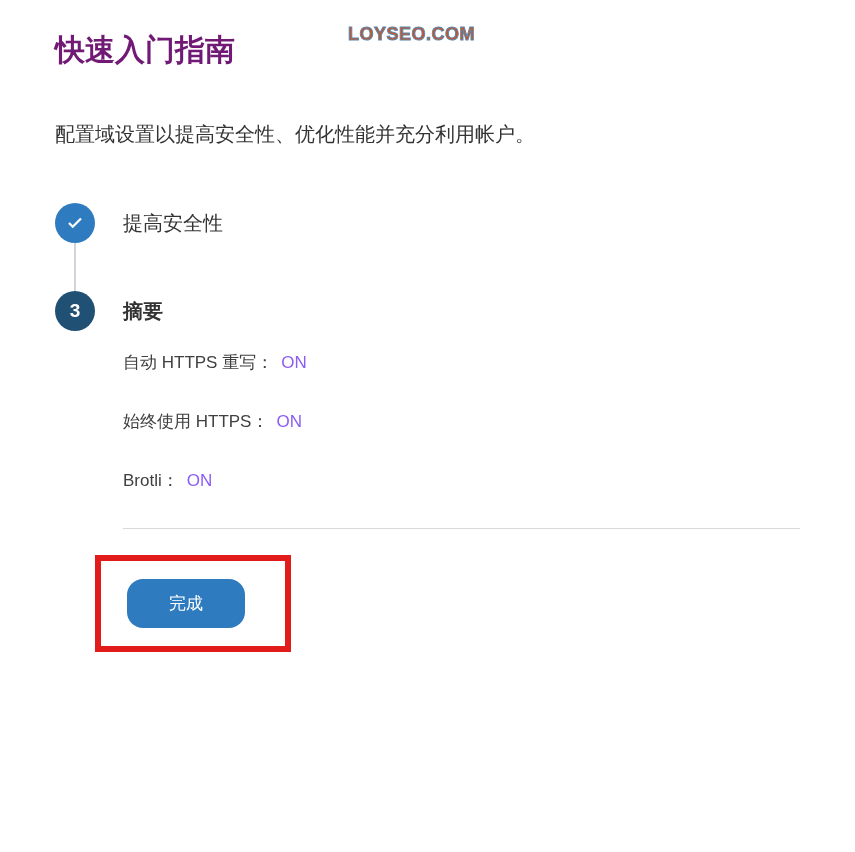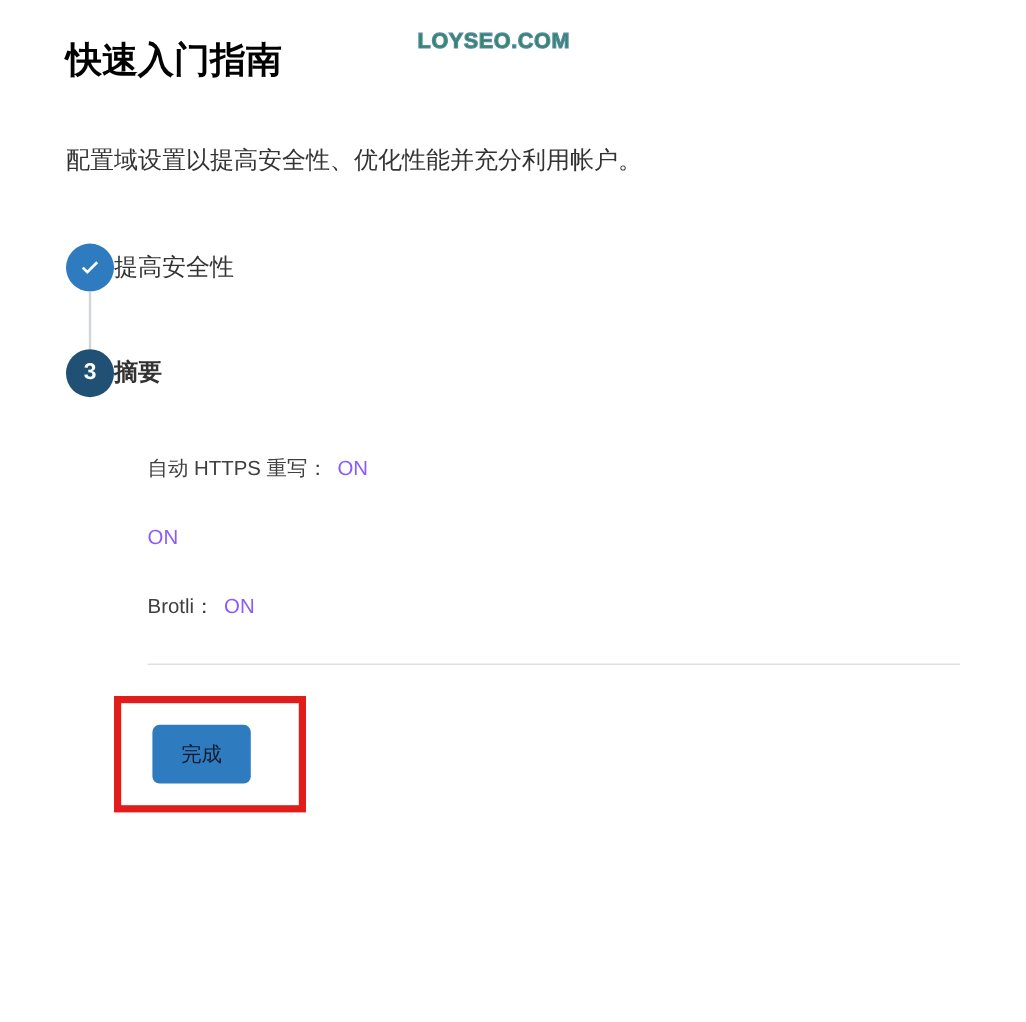--- a/index.html
+++ b/index.html
@@ -15,45 +15,46 @@
       position: relative;
       padding: 30px 55px;
     }
     .watermark {
       position: absolute;
       top: 24px;
       left: 348px;
       font-size: 18px;
       font-weight: bold;
       letter-spacing: 0.5px;
-      color: #15803d;
+      color: #c2410c;
       -webkit-text-stroke: 1px #4a7ba6;
       text-stroke: 1px #4a7ba6;
       opacity: 0.9;
       pointer-events: none;
     }
     .page-title {
       font-size: 30px;
       font-weight: 700;
-      color: #000000;
+      color: #701a75;
       margin-bottom: 48px;
     }
     .page-subtitle {
       font-size: 20px;
       color: #333333;
       margin-bottom: 54px;
       line-height: 1.5;
     }
     .steps {
       position: relative;
     }
     .step {
       display: flex;
       align-items: flex-start;
       position: relative;
+      gap: 28px;
     }
     .step-marker-col {
       width: 40px;
       display: flex;
       flex-direction: column;
       align-items: center;
     }
     .step-marker {
       width: 40px;
       height: 40px;
@@ -88,21 +89,21 @@
     }
     .check-svg {
       width: 18px;
       height: 18px;
       fill: none;
       stroke: #ffffff;
       stroke-width: 3;
     }
     .summary-body {
       margin-left: 68px;
-      margin-top: 48px;
+      margin-top: 20px;
     }
     .summary-row {
       display: flex;
       gap: 8px;
       font-size: 17px;
       color: #404040;
       margin-bottom: 36px;
       align-items: baseline;
     }
     .summary-key {
@@ -119,25 +120,25 @@
       margin-left: 68px;
     }
     .finish-wrap {
       margin-left: 40px;
       display: inline-block;
       border: 6px solid #e21b1b;
       padding: 18px 40px 18px 26px;
     }
     .finish-btn {
       background: #2f7bbf;
-      color: #0f172a;
+      color: #ffffff;
       border: none;
-      border-radius: 6px;
+      border-radius: 16px;
       font-size: 17px;
-      padding: 13px 24px;
+      padding: 13px 42px;
       cursor: pointer;
       font-family: inherit;
     }
   </style>
 </head>
 <body>
 
 
 
 <div class="watermark">LOYSEO.COM</div>
@@ -169,20 +170,21 @@
   </div>
 
 </div>
 
 <div class="summary-body">
   <div class="summary-row">
     <span class="summary-key">自动 HTTPS 重写：</span>
     <span class="summary-value">ON</span>
   </div>
   <div class="summary-row">
+    <span class="summary-key">始终使用 HTTPS：</span>
     <span class="summary-value">ON</span>
   </div>
   <div class="summary-row">
     <span class="summary-key">Brotli：</span>
     <span class="summary-value">ON</span>
   </div>
 </div>
 
 <hr class="divider">
 

